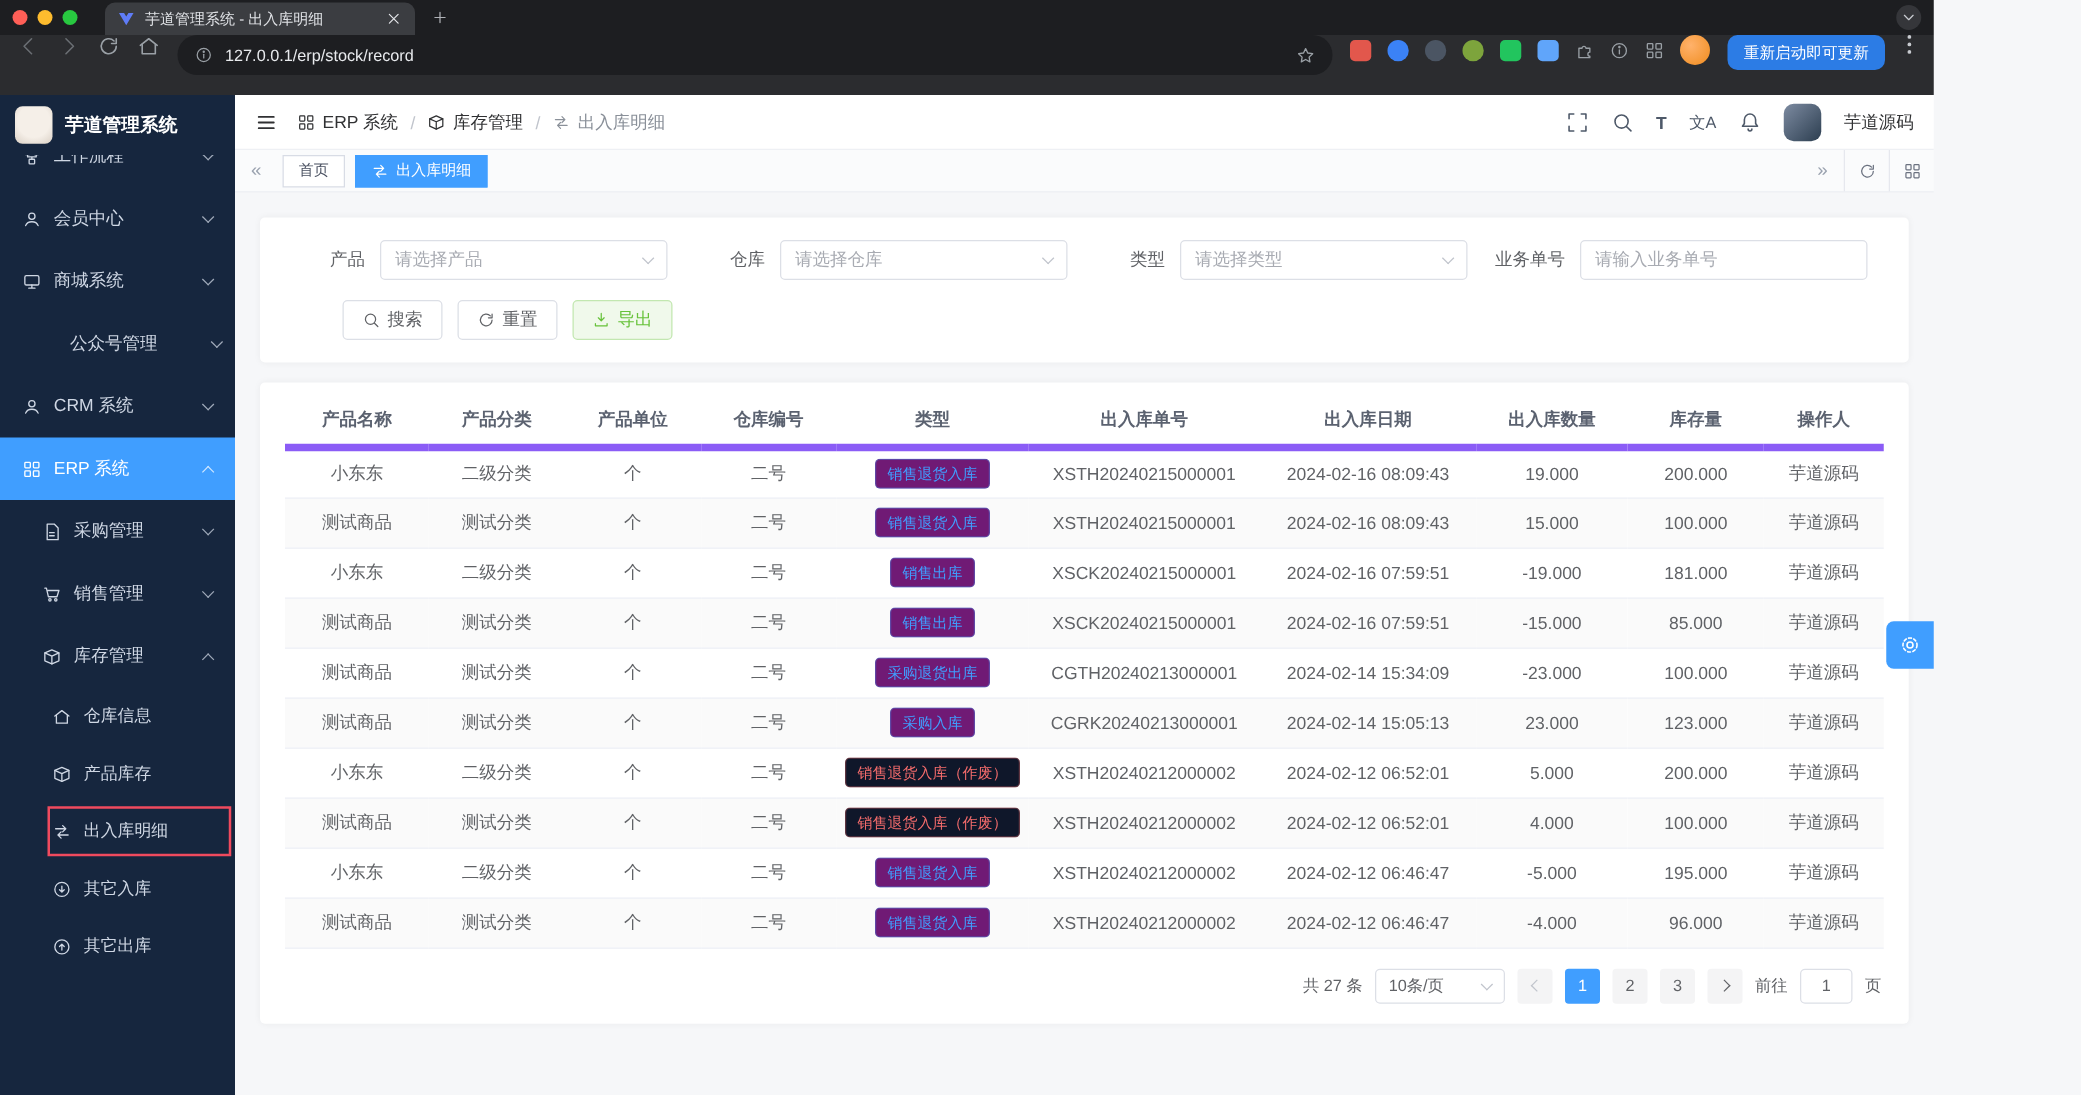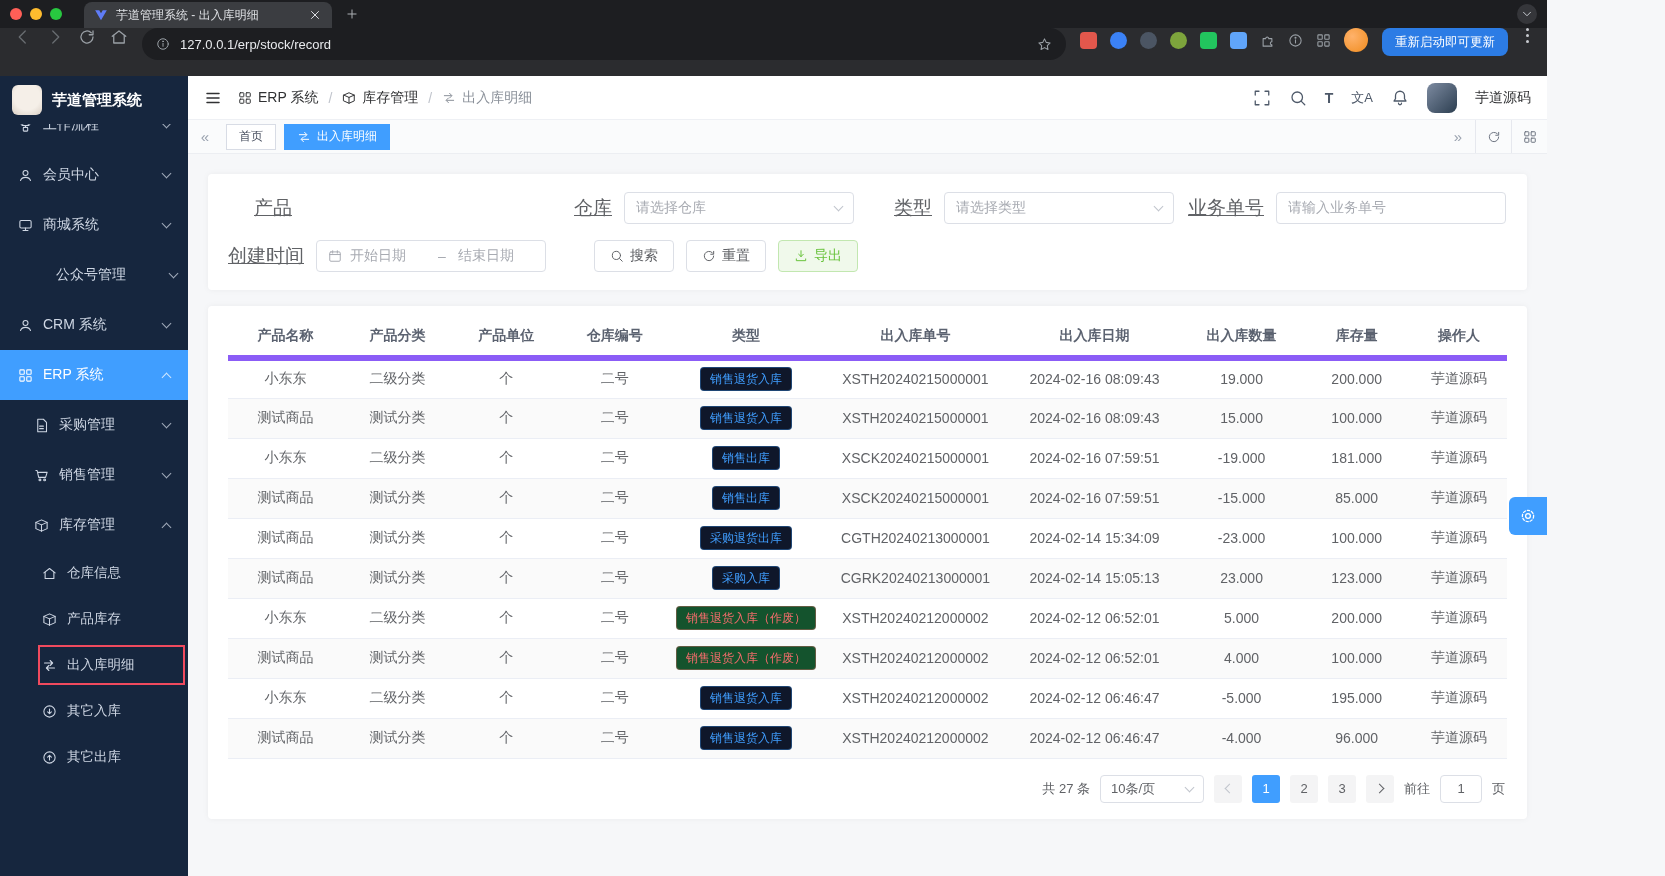--- a/index.html
+++ b/index.html
@@ -77,42 +77,42 @@
             background:#fff; border:1px solid #d8dce5; color:#495060; }
   .tv-tab.active { background:#409eff; border-color:#409eff; color:#fff; }
   .tv-tool { width:36px; height:100%; display:flex; align-items:center; justify-content:center;
              color:#6b7280; border-left:1px solid #e6e8ee; }
 
   .content { flex:1; padding:20px; overflow:hidden; }
   .card { background:#fff; border-radius:4px; box-shadow:0 0 6px rgba(0,0,0,.05); }
   .filter-card { padding:18px 20px 2px; }
   .filter-row { display:flex; align-items:center; margin-bottom:16px; }
   .f-item { display:flex; align-items:center; width:320px; flex:0 0 auto; }
-  .f-label { flex:0 0 76px; text-align:right; padding-right:12px; font-size:19px; color:#606266; white-space:nowrap;text-decoration:underline; }
+  .f-label { flex:0 0 76px; text-align:right; padding-right:12px; font-size:14px; color:#606266; white-space:nowrap; }
   .f-ctrl { width:230px; height:32px; border:1px solid #dcdfe6; border-radius:4px; background:#fff;
             display:flex; align-items:center; gap:8px; padding:0 11px; font-size:14px; color:#a8abb2; }
   .f-ctrl .ph { flex:1; overflow:hidden; white-space:nowrap; }
   .sel-caret { width:7px; height:7px; border-right:1.4px solid #c0c4cc; border-bottom:1.4px solid #c0c4cc;
                transform:rotate(45deg); margin-top:-3px; flex:0 0 auto; }
   .date-sep { color:#a8abb2; padding:0 4px; }
   .btn { height:32px; padding:0 15px; border:1px solid #dcdfe6; border-radius:4px; background:#fff;
          color:#606266; font-size:14px; display:inline-flex; align-items:center; gap:6px; white-space:nowrap; }
   .btn-export { background:#f0f9eb; border-color:#c2e7b0; color:#67c23a; }
   .btn-group { display:flex; gap:12px; margin-left:28px;padding-left:18px; }
 
   .table-card { margin-top:16px; padding:10px 20px 12px; }
   table.tbl { width:100%; border-collapse:collapse; table-layout:fixed; font-size:14px; color:#606266; }
   .tbl th { height:42px; font-weight:600; color:#5b6270; border-bottom:6px solid #8b5cf6; text-align:center;
             padding:0 6px; white-space:nowrap; overflow:hidden; }
   .tbl td { height:40px; border-bottom:1px solid #ebeef5; text-align:center; padding:0 6px;
             white-space:nowrap; overflow:hidden; text-overflow:ellipsis; }
   .tbl tbody tr:nth-child(even) { background:#fafafa; }
   .tag { display:inline-flex; align-items:center; height:24px; padding:0 9px; border-radius:4px; font-size:12px; }
-  .tag-primary { color:#409eff; background:#0f172a; border:1px solid rgba(64,158,255,.35); }
-  .tag-danger  { color:#f56c6c; background:#14532d; border:1px solid rgba(245,108,108,.35); }
+  .tag-primary { color:#409eff; background:#701a75; border:1px solid rgba(64,158,255,.35); }
+  .tag-danger  { color:#f56c6c; background:#0f172a; border:1px solid rgba(245,108,108,.35); }
 
   .pager { display:flex; align-items:center; justify-content:flex-end; gap:10px; padding:16px 2px 4px;
            font-size:13px; color:#606266; }
   .psize { width:104px; height:28px; border:1px solid #dcdfe6; border-radius:4px; display:flex;
            align-items:center; justify-content:space-between; padding:0 10px; }
   .pbtn { min-width:28px; height:28px; padding:0 6px; border-radius:3px; background:#f4f4f5; color:#606266;
           display:flex; align-items:center; justify-content:center; border:none; font-size:13px; }
   .pbtn.active { background:#409eff; color:#fff; }
   .pbtn .pchev { width:7px; height:7px; border-right:1.6px solid currentColor; border-top:1.6px solid currentColor; }
   .pchev.left { transform:rotate(-135deg); margin-left:2px; }
@@ -504,20 +504,24 @@
             </svg>
         </div>
       </div>
 
       <div class="content">
 
         <section class="card filter-card">
           <div class="filter-row">
             <div class="f-item">
               <label class="f-label">产品</label>
+              <div class="f-ctrl">
+                <span class="ph">请选择产品</span>
+                <span class="sel-caret"></span>
+              </div>
             </div>
             <div class="f-item">
               <label class="f-label">仓库</label>
               <div class="f-ctrl">
                 <span class="ph">请选择仓库</span>
                 <span class="sel-caret"></span>
               </div>
             </div>
             <div class="f-item">
               <label class="f-label">类型</label>
@@ -527,31 +531,20 @@
               </div>
             </div>
             <div class="f-item">
               <label class="f-label">业务单号</label>
               <div class="f-ctrl">
                 <span class="ph">请输入业务单号</span>
               </div>
             </div>
           </div>
           <div class="filter-row">
-            <div class="f-item">
-              <label class="f-label">创建时间</label>
-              <div class="f-ctrl">
-                <svg class="ic s14 thin" style="color:#a8abb2">
-                    <use href="#i-calendar"></use>
-                  </svg>
-                <span class="ph">开始日期</span>
-                <span class="date-sep">–</span>
-                <span class="ph">结束日期</span>
-              </div>
-            </div>
             <div class="btn-group">
               <button class="btn">
                 <svg class="ic s14 thin">
                     <use href="#i-search"></use>
                   </svg>
                 <span>搜索</span>
               </button>
               <button class="btn">
                 <svg class="ic s14 thin">
                     <use href="#i-refresh"></use>

